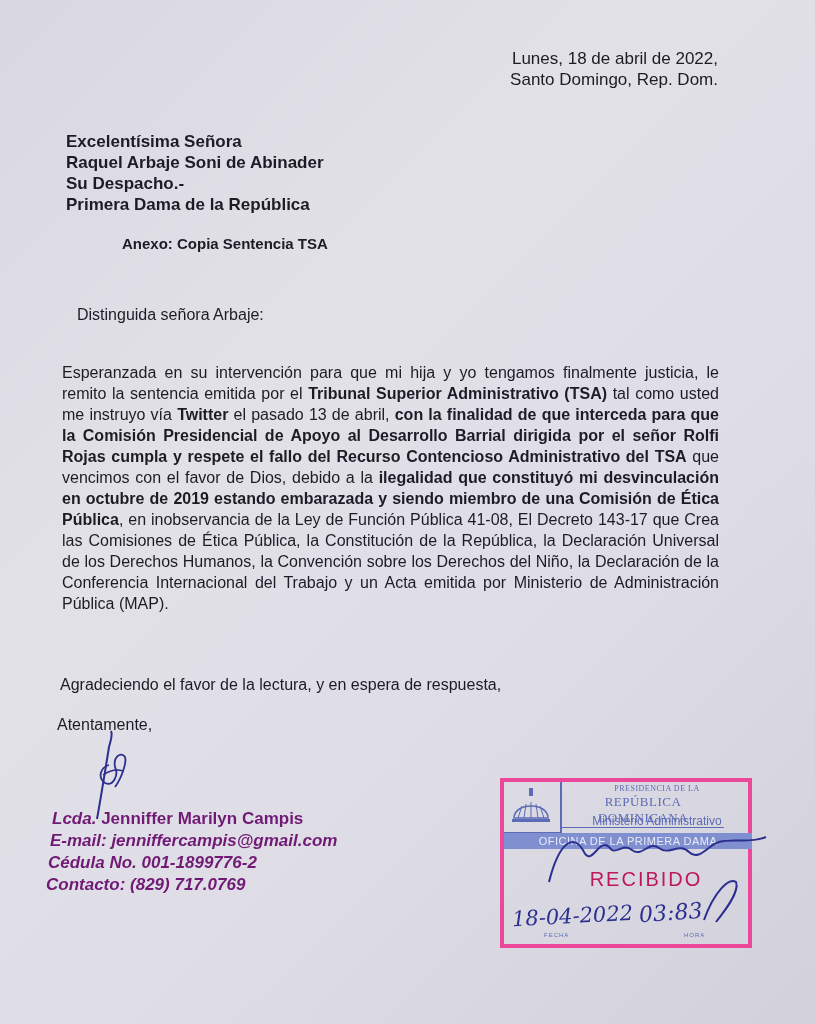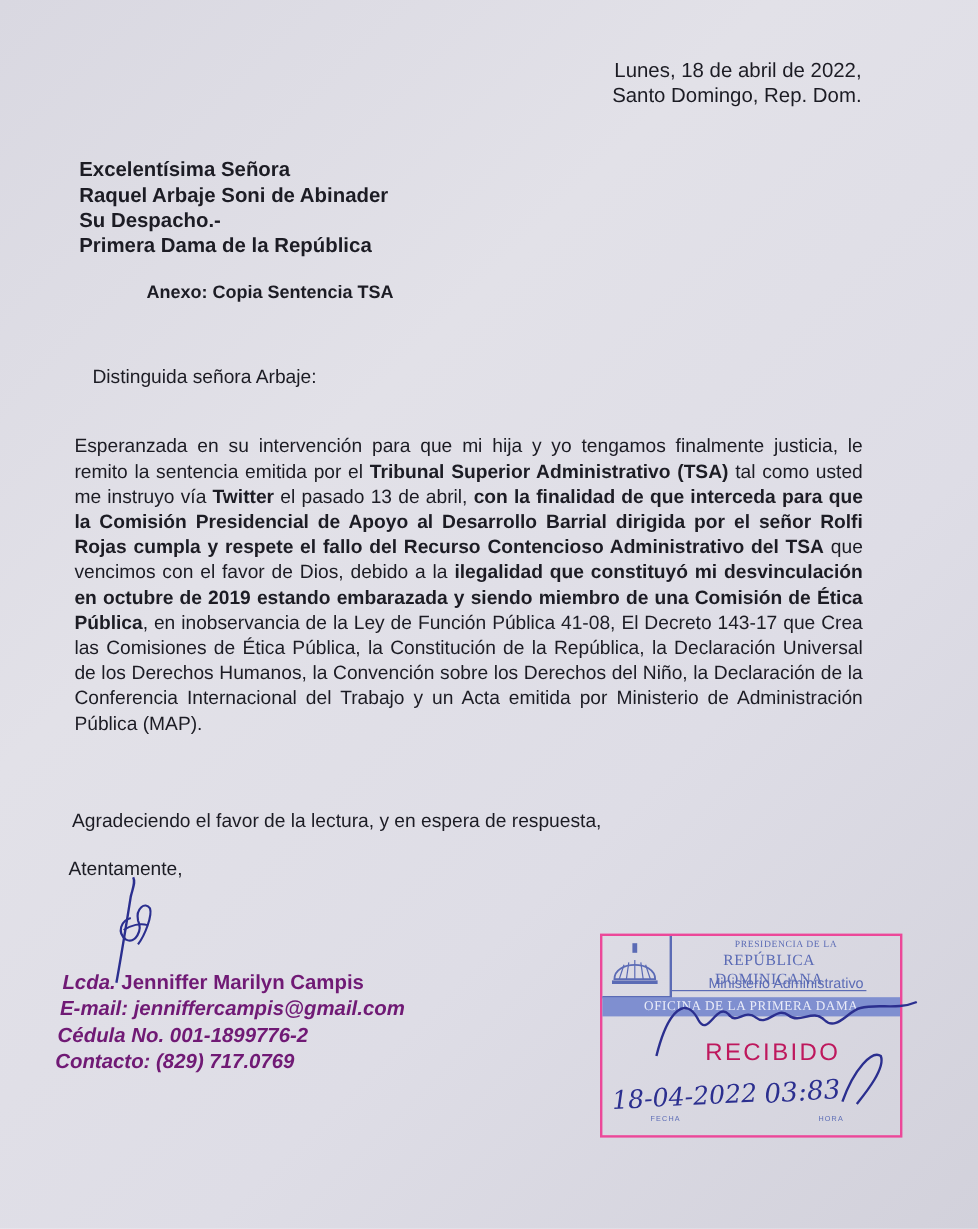--- a/index.html
+++ b/index.html
@@ -23,27 +23,27 @@
   .closing { left: 60px; top: 676px; font-size: 16px; }
   .farewell { left: 57px; top: 716px; font-size: 16px; }
   .sig-block { left: 46px; top: 808px; font-weight: bold; font-style: italic; font-size: 17px; line-height: 22px; color: #701a75; }
   .sig-block div:nth-child(1) { padding-left: 6px; font-style: normal; }
   .sig-block div:nth-child(1) span.it { font-style: italic; }
   .sig-block div:nth-child(2) { padding-left: 4px; }
   .sig-block div:nth-child(3) { padding-left: 2px; }
   .signature { left: 75px; top: 727px; }
   .stamp {
     left: 500px; top: 778px; width: 252px; height: 170px;
-    border: 2px solid #ec4899; color: #5b6bb5; box-sizing: border-box; padding-left: 46px;
+    border: 4px solid #ec4899; color: #5b6bb5; box-sizing: border-box; padding-left: 46px;
   }
   .stamp-emblem { position: absolute; left: 0; top: 0; width: 56px; height: 50px; border-right: 2px solid #5b6bb5; border-bottom: 2px solid #5b6bb5; }
   .stamp-hdr1 { position: absolute; left: 58px; top: 2px; width: 190px; text-align: center; font-size: 8px; letter-spacing: 0.5px; font-family: "Liberation Serif", serif; }
   .stamp-hdr2 { position: absolute; left: 58px; top: 12px; width: 162px; text-align: center; font-size: 13px; letter-spacing: 0.5px; font-family: "Liberation Serif", serif; border-bottom: 1.5px solid #5b6bb5; padding-bottom: 1px; }
   .stamp-ministry { position: absolute; left: 58px; top: 32px; width: 190px; text-align: center; font-size: 12px; }
-  .stamp-office { position: absolute; left: 0; top: 51px; width: 248px; height: 16px; background: #7f8fd0; color: #e9ebf8; font-size: 11px; text-align: center; line-height: 16px; letter-spacing: 0.5px; font-family: Liberation Serif, serif; }
+  .stamp-office { position: absolute; left: 0; top: 51px; width: 248px; height: 16px; background: #7f8fd0; color: #e9ebf8; font-size: 11px; text-align: center; line-height: 16px; letter-spacing: 0.5px; }
   .stamp-received { position: absolute; left: 0; top: 86px; width: 284px; text-align: center; font-size: 20px; letter-spacing: 2px; color: #be185d; }
   .stamp-fecha { position: absolute; left: 40px; top: 150px; font-size: 6px; letter-spacing: 1px; }
   .stamp-hora { position: absolute; left: 180px; top: 150px; font-size: 6px; letter-spacing: 1px; }
   .hand { position: absolute; font-family: "DejaVu Serif", serif; font-style: italic; color: #2b2f8f; }
   .hand-date { left: 8px; top: 122px; font-size: 21px; transform: rotate(-3deg); }
   .hand-time { left: 135px; top: 118px; font-size: 22px; transform: rotate(-4deg); }
   .overlay-svg { position: absolute; left: 0; top: 0; pointer-events: none; }
 </style>
 </head>
 <body>

